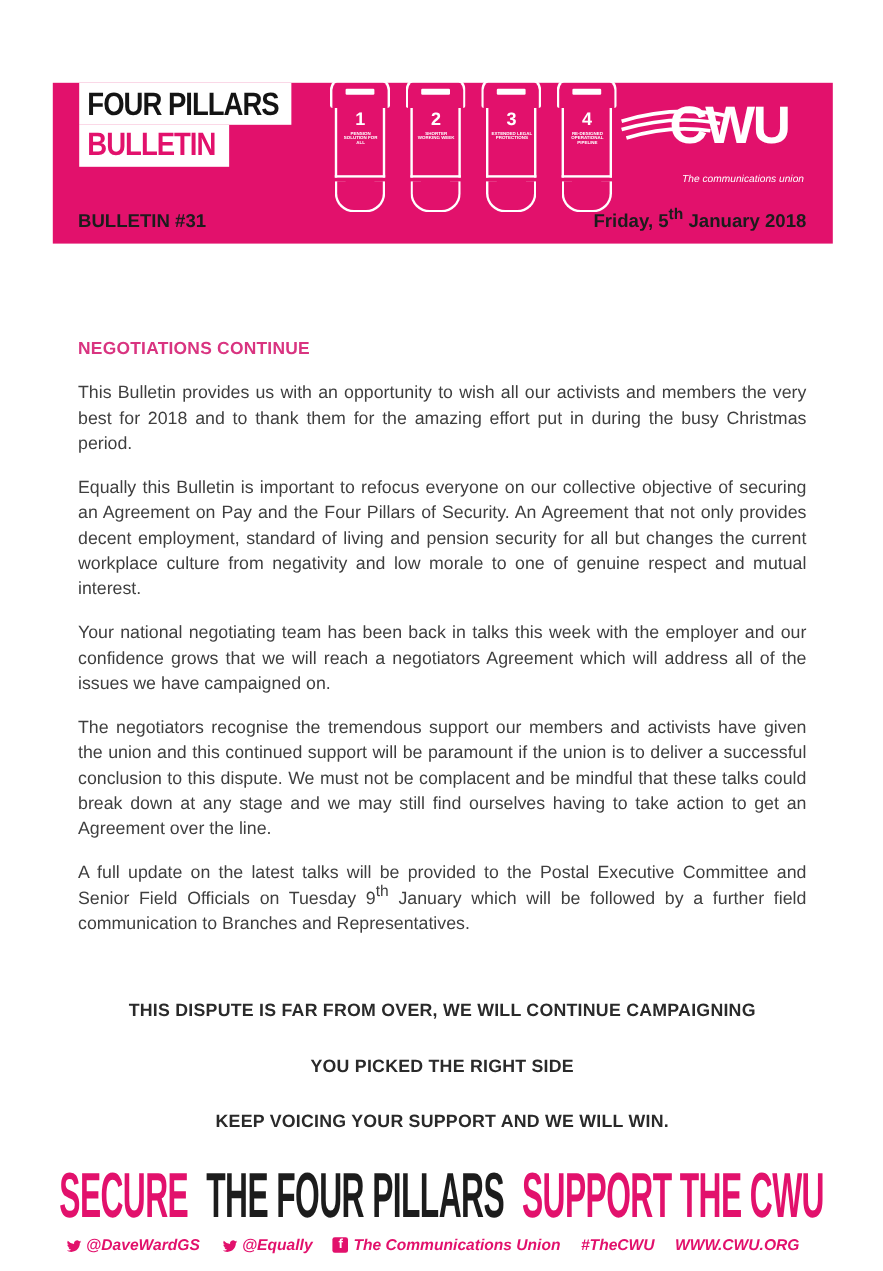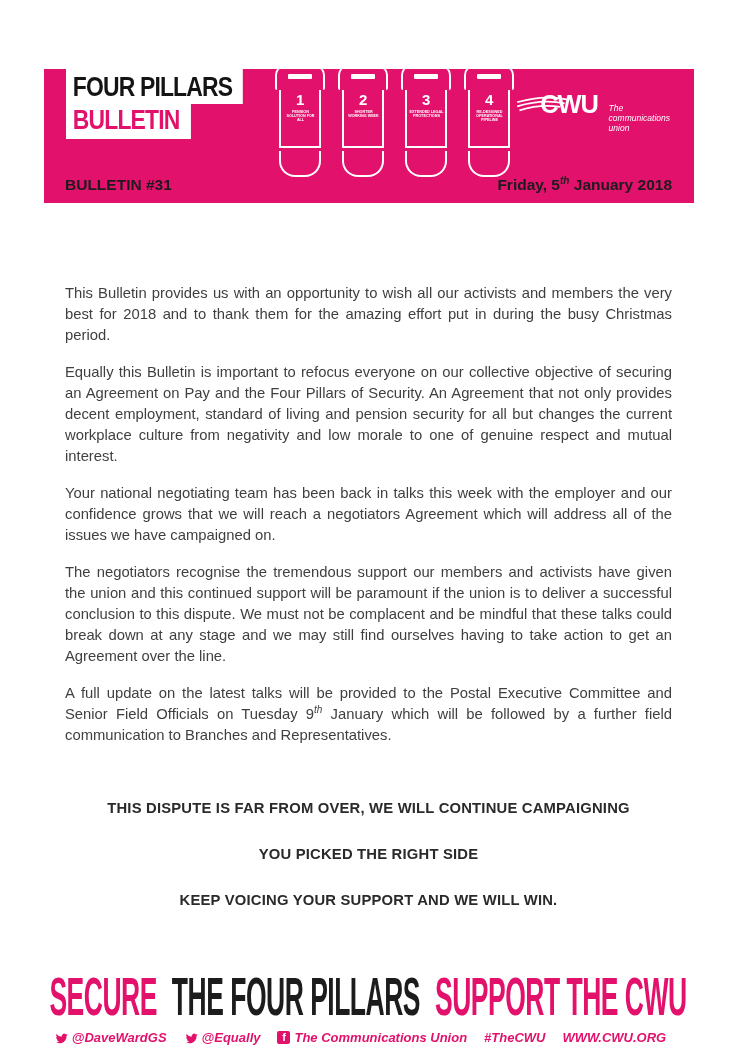--- a/index.html
+++ b/index.html
@@ -20,26 +20,26 @@
   
   .pillars { flex:1; display:flex; justify-content:center; gap:13px; margin-top:-4px; }
   .postbox { width:50px; display:flex; flex-direction:column; align-items:center; }
   .pb-cap { width:50px; height:25px; border:2.5px solid #fff; border-bottom:none; border-radius:10px 10px 2px 2px; display:flex; justify-content:center; }
   .pb-slot { width:24px; height:5px; background:#fff; margin-top:7px; border-radius:1px; }
   .pb-body { width:42px; height:58px; border:2.5px solid #fff; border-top:none; display:flex; flex-direction:column; align-items:center; }
   .pb-num { color:#fff; font-weight:800; font-size:15px; line-height:17px; margin-top:1px; }
   .pb-label { color:#fff; font-weight:700; font-size:6px; line-height:6px; text-align:center; width:150%; margin-left:0; transform:scale(0.62); transform-origin:center top; margin-top:2px; }
   .pb-base { width:42px; height:26px; border:2.5px solid #fff; border-top:none; border-radius:0 0 16px 16px; margin-top:3px; }
   
-  .cwu { flex:none; width:160px; margin-right:18px; margin-top:6px; display:flex; align-items:center; }
+  .cwu { flex:none; width:160px; margin-right:18px; margin-top:6px; display:flex; flex-direction:column; align-items:center;gap:13px; }
   .cwu svg { display:block; }
   .cwu-tagline { color:#ffffff; font-size:8.5px; font-style:italic; margin-top:-2px; align-self:flex-end; margin-right:6px; }
   
   .meta-row { position:absolute; left:65px; right:64px; top:176px; display:flex; justify-content:space-between; color:#1c1c1c; font-weight:700; font-size:15.5px; }
-  sup { font-size:10px; vertical-align:super; line-height:0;font-style:italic; }
+  sup { font-size:13px; vertical-align:super; line-height:0; }
   
   .article { position:absolute; left:65px; right:64px; top:283px; }
   .heading { color:#d93480; font-weight:700; font-size:14.5px; letter-spacing:0.2px; margin-bottom:19px; }
   .para { font-size:14.8px; line-height:21px; text-align:justify; color:#3f3f3f; margin-bottom:16px; }
   .slogans { margin-top:54px; text-align:center; }
   .slogan { font-weight:700; font-size:14.8px; color:#2a2a2a; letter-spacing:0.2px; margin-bottom:30px; }
   
   .secure-line {
     position:absolute; left:0; right:0; top:966px;
     display:flex; justify-content:center; gap:30px;
@@ -120,20 +120,21 @@
     <div class="cwu-tagline">The communications union</div>
   </div>
 </div>
 
 <div class="meta-row">
   <span>BULLETIN #31</span>
   <span><span>Friday, 5</span><sup>th</sup><span> January 2018</span></span>
 </div>
 
 <div class="article">
+  <div class="heading">NEGOTIATIONS CONTINUE</div>
   <p class="para">This Bulletin provides us with an opportunity to wish all our activists and members the very best for 2018 and to thank them for the amazing effort put in during the busy Christmas period.</p>
   <p class="para">Equally this Bulletin is important to refocus everyone on our collective objective of securing an Agreement on Pay and the Four Pillars of Security. An Agreement that not only provides decent employment, standard of living and pension security for all but changes the current workplace culture from negativity and low morale to one of genuine respect and mutual interest.</p>
   <p class="para">Your national negotiating team has been back in talks this week with the employer and our confidence grows that we will reach a negotiators Agreement which will address all of the issues we have campaigned on.</p>
   <p class="para">The negotiators recognise the tremendous support our members and activists have given the union and this continued support will be paramount if the union is to deliver a successful conclusion to this dispute. We must not be complacent and be mindful that these talks could break down at any stage and we may still find ourselves having to take action to get an Agreement over the line.</p>
   <p class="para"><span>A full update on the latest talks will be provided to the Postal Executive Committee and Senior Field Officials on Tuesday 9</span><sup>th</sup><span> January which will be followed by a further field communication to Branches and Representatives.</span></p>
 
   <div class="slogans">
     <div class="slogan">THIS DISPUTE IS FAR FROM OVER, WE WILL CONTINUE CAMPAIGNING</div>
     <div class="slogan">YOU PICKED THE RIGHT SIDE</div>
     <div class="slogan">KEEP VOICING YOUR SUPPORT AND WE WILL WIN.</div>

